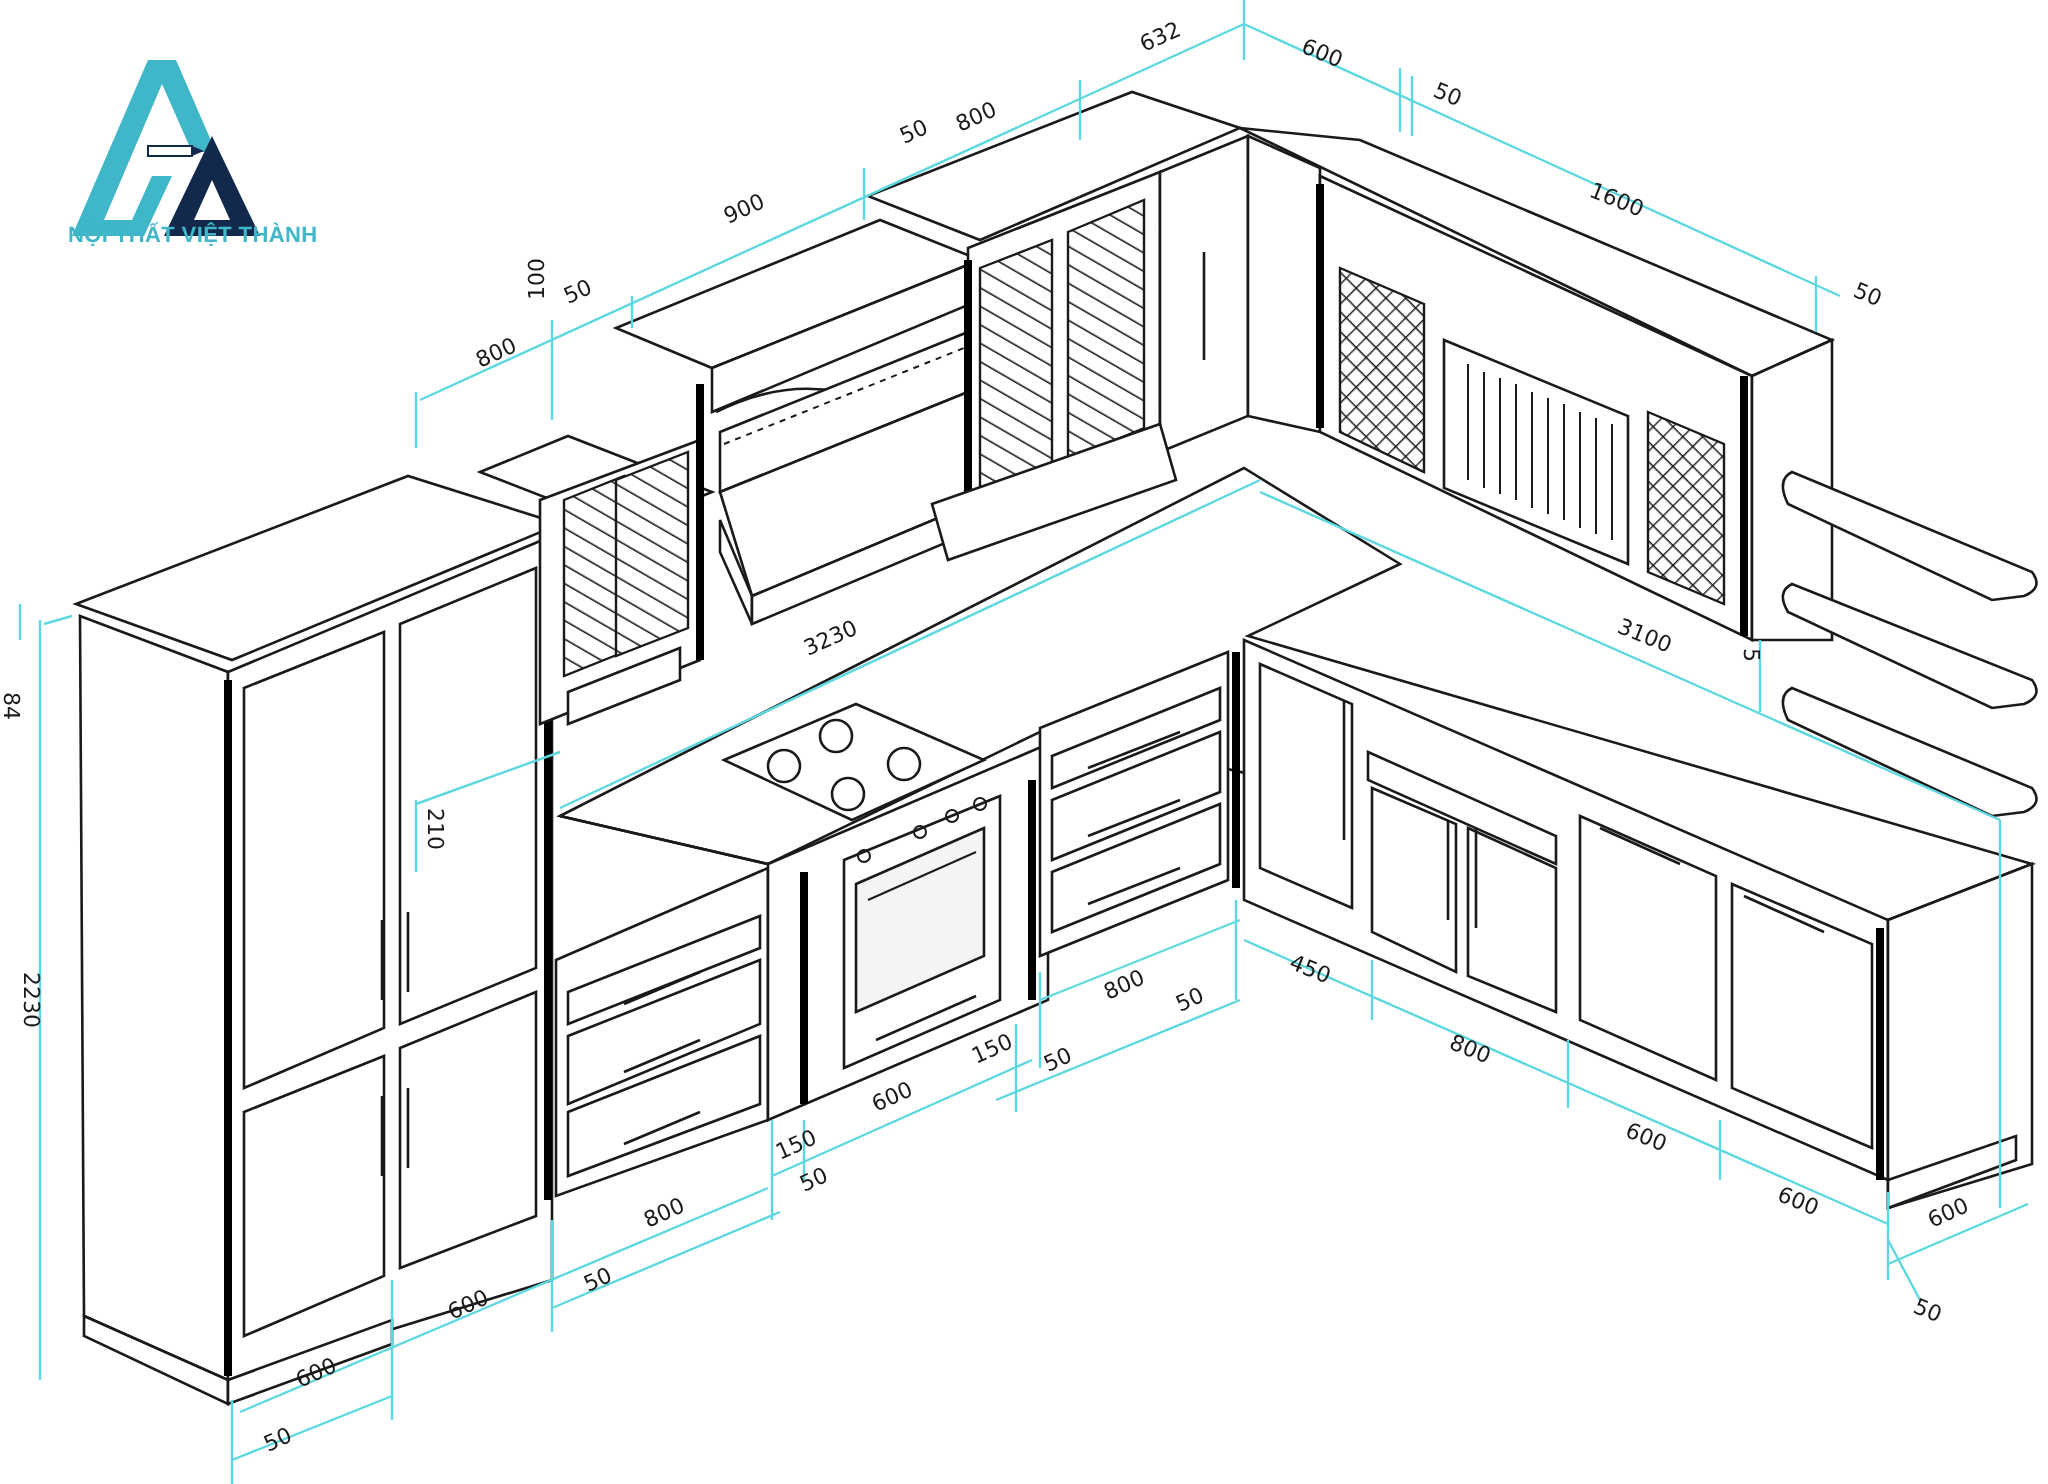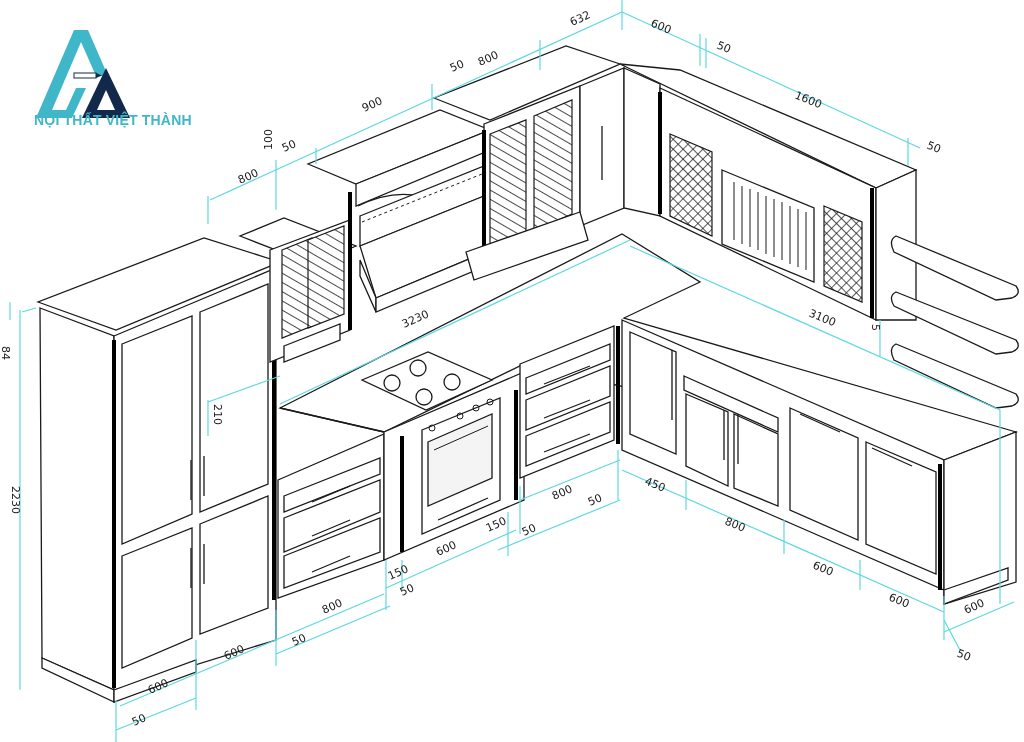--- a/index.html
+++ b/index.html
@@ -1,19 +1,19 @@
 <!DOCTYPE html>
 <html><head>
 <meta charset="utf-8">
 <style>
   html,body{margin:0;padding:0;background:#ffffff;}
   body{width:1024px;height:742px;overflow:hidden;position:relative;font-family:"Liberation Sans",sans-serif;}
   #stage{position:absolute;left:0;top:0;width:1024px;height:742px;}
   .logo{position:absolute;left:28px;top:14px;width:110px;height:120px;}
-  .logo-text{position:absolute;left:34px;top:112px;font-size:14px;font-weight:bold;color:#3fb7c9;letter-spacing:0.2px;white-space:nowrap;}
+  .logo-text{position:absolute;left:34px;top:112px;font-size:11px;font-weight:bold;color:#3fb7c9;letter-spacing:0.2px;white-space:nowrap;}
   svg text.dim{font-family:"DejaVu Sans",sans-serif;font-size:11px;fill:#1a1a1a;}
   .ln{stroke:#1a1a1a;stroke-width:1.3;fill:none;}
   .ln2{stroke:#1a1a1a;stroke-width:1;fill:none;}
   .thick{stroke:#000;stroke-width:4;}
   .fillw{fill:#fff;stroke:#1a1a1a;stroke-width:1.3;}
   .dl{stroke:#5ed8e0;stroke-width:1.2;fill:none;}
   .lattice{fill:url(#lat);stroke:#1a1a1a;stroke-width:1.2;}
   .glass{fill:url(#gls);stroke:#1a1a1a;stroke-width:1.2;}
 </style>
 </head>

